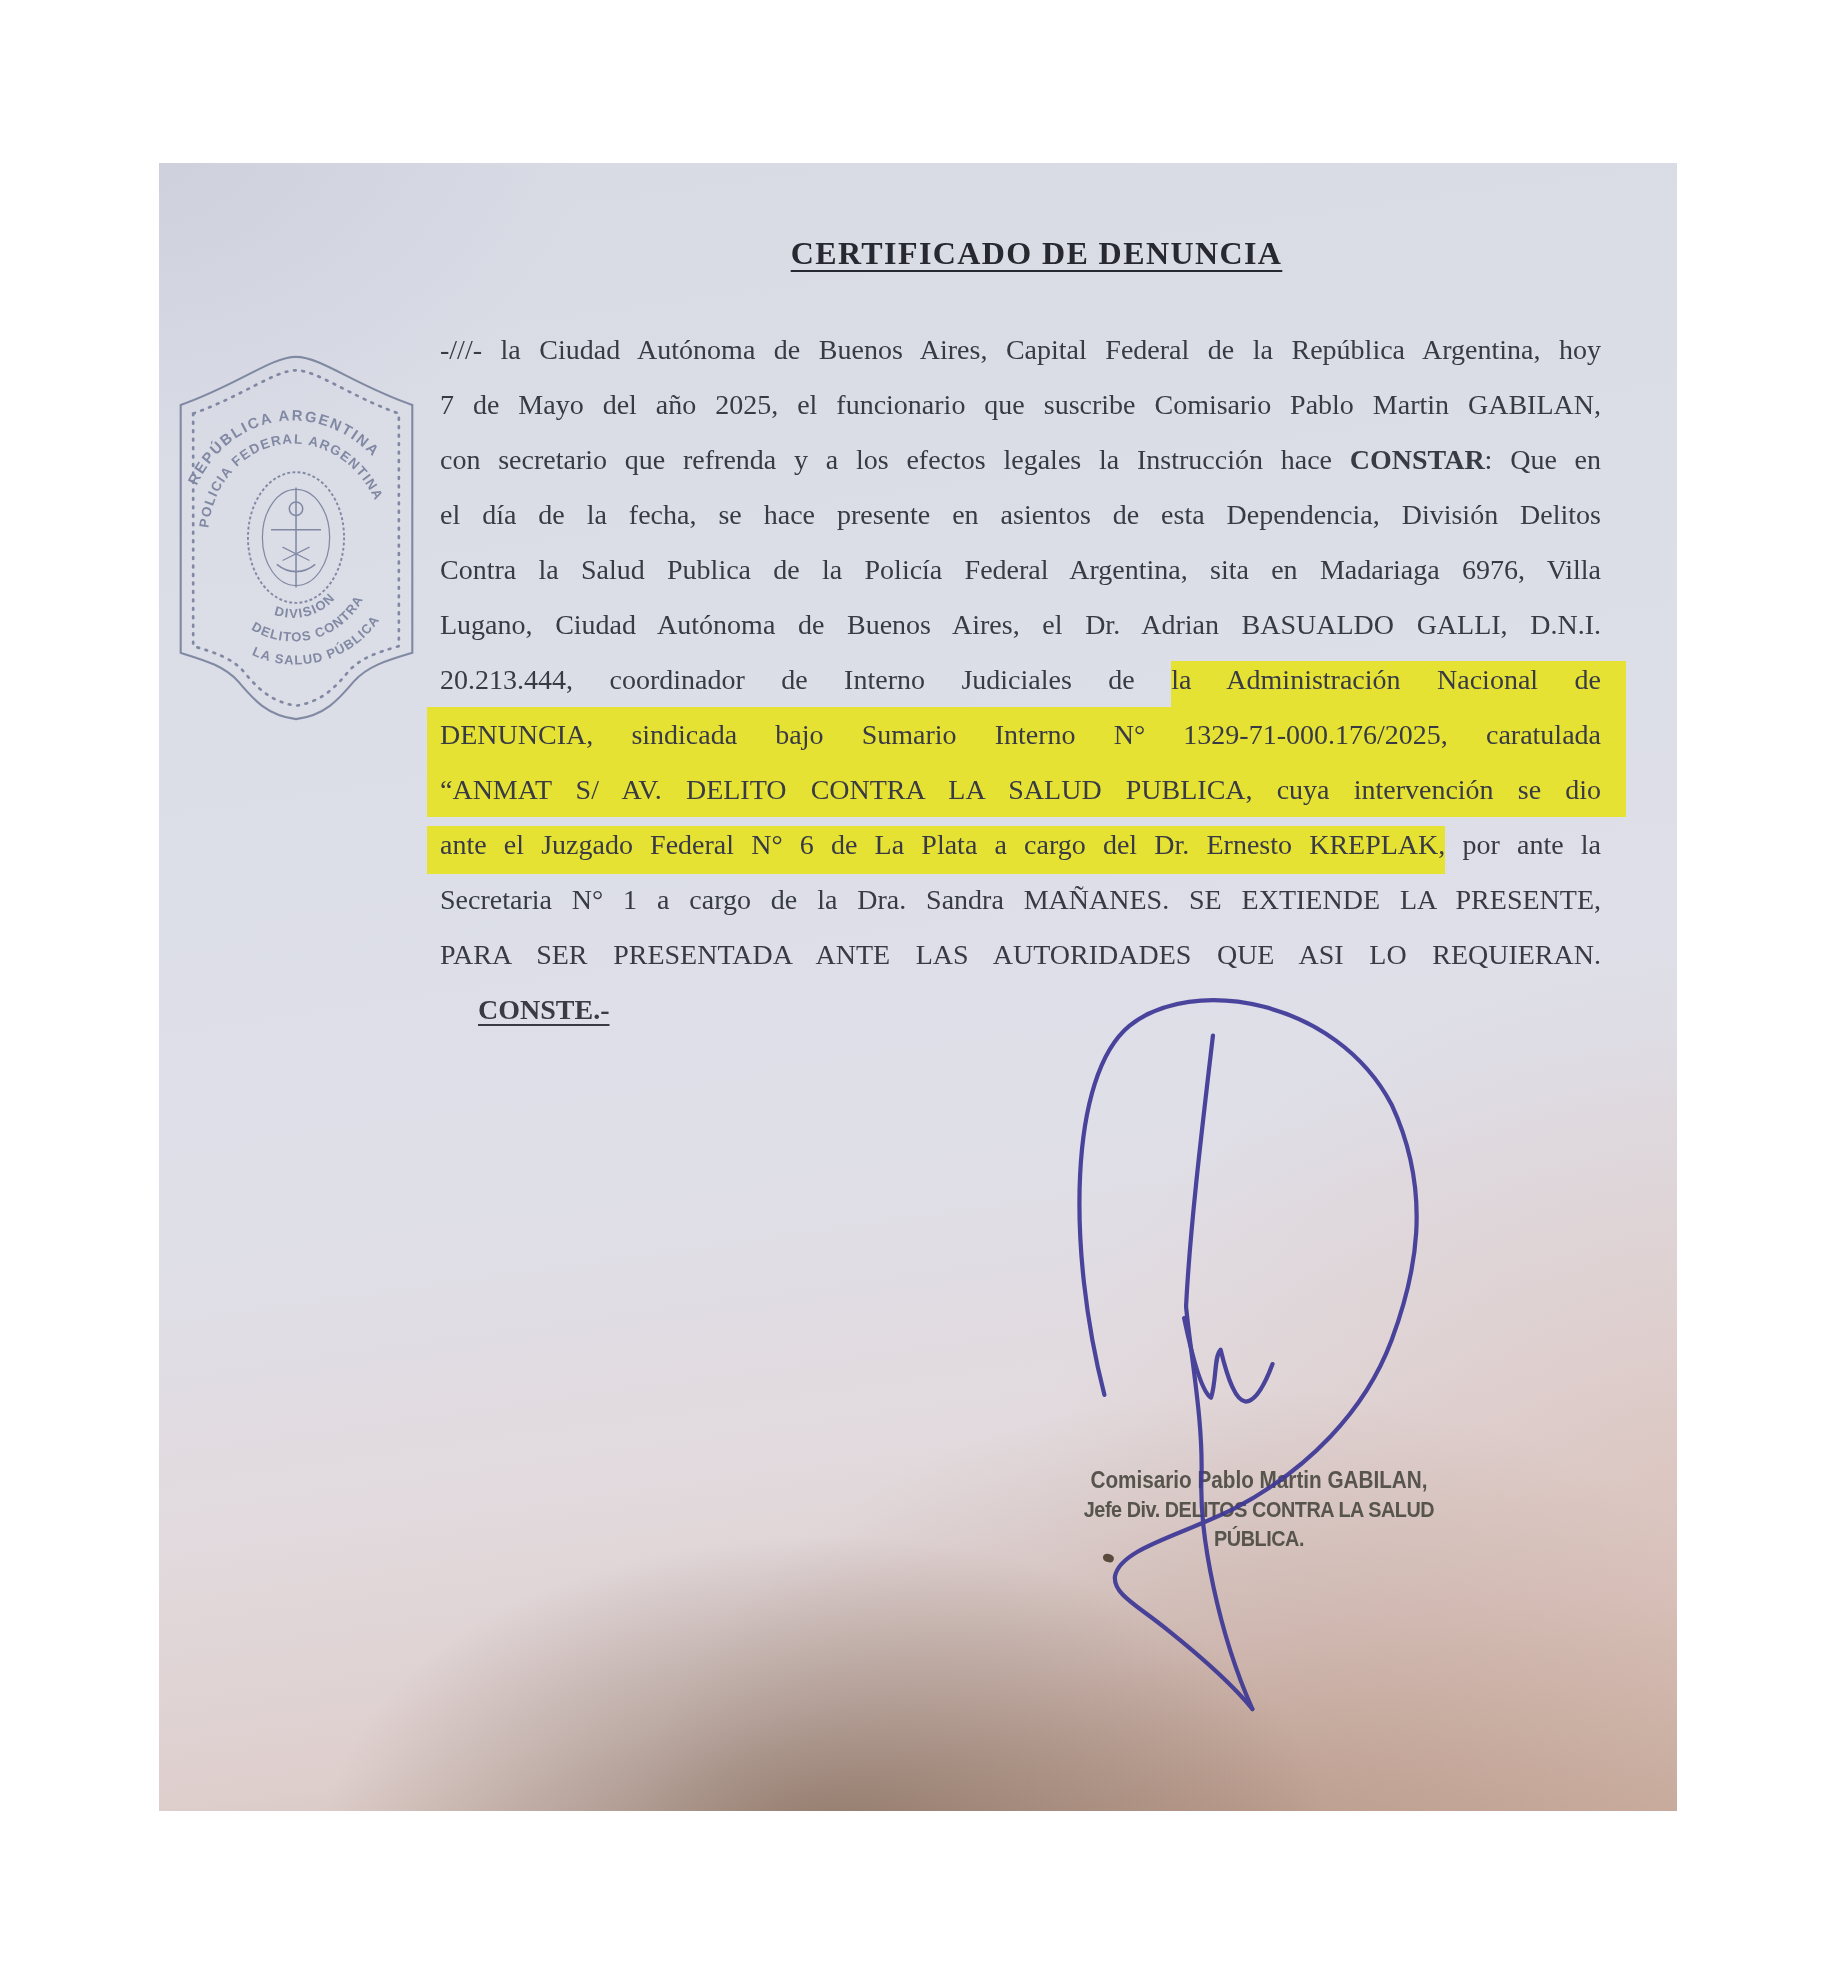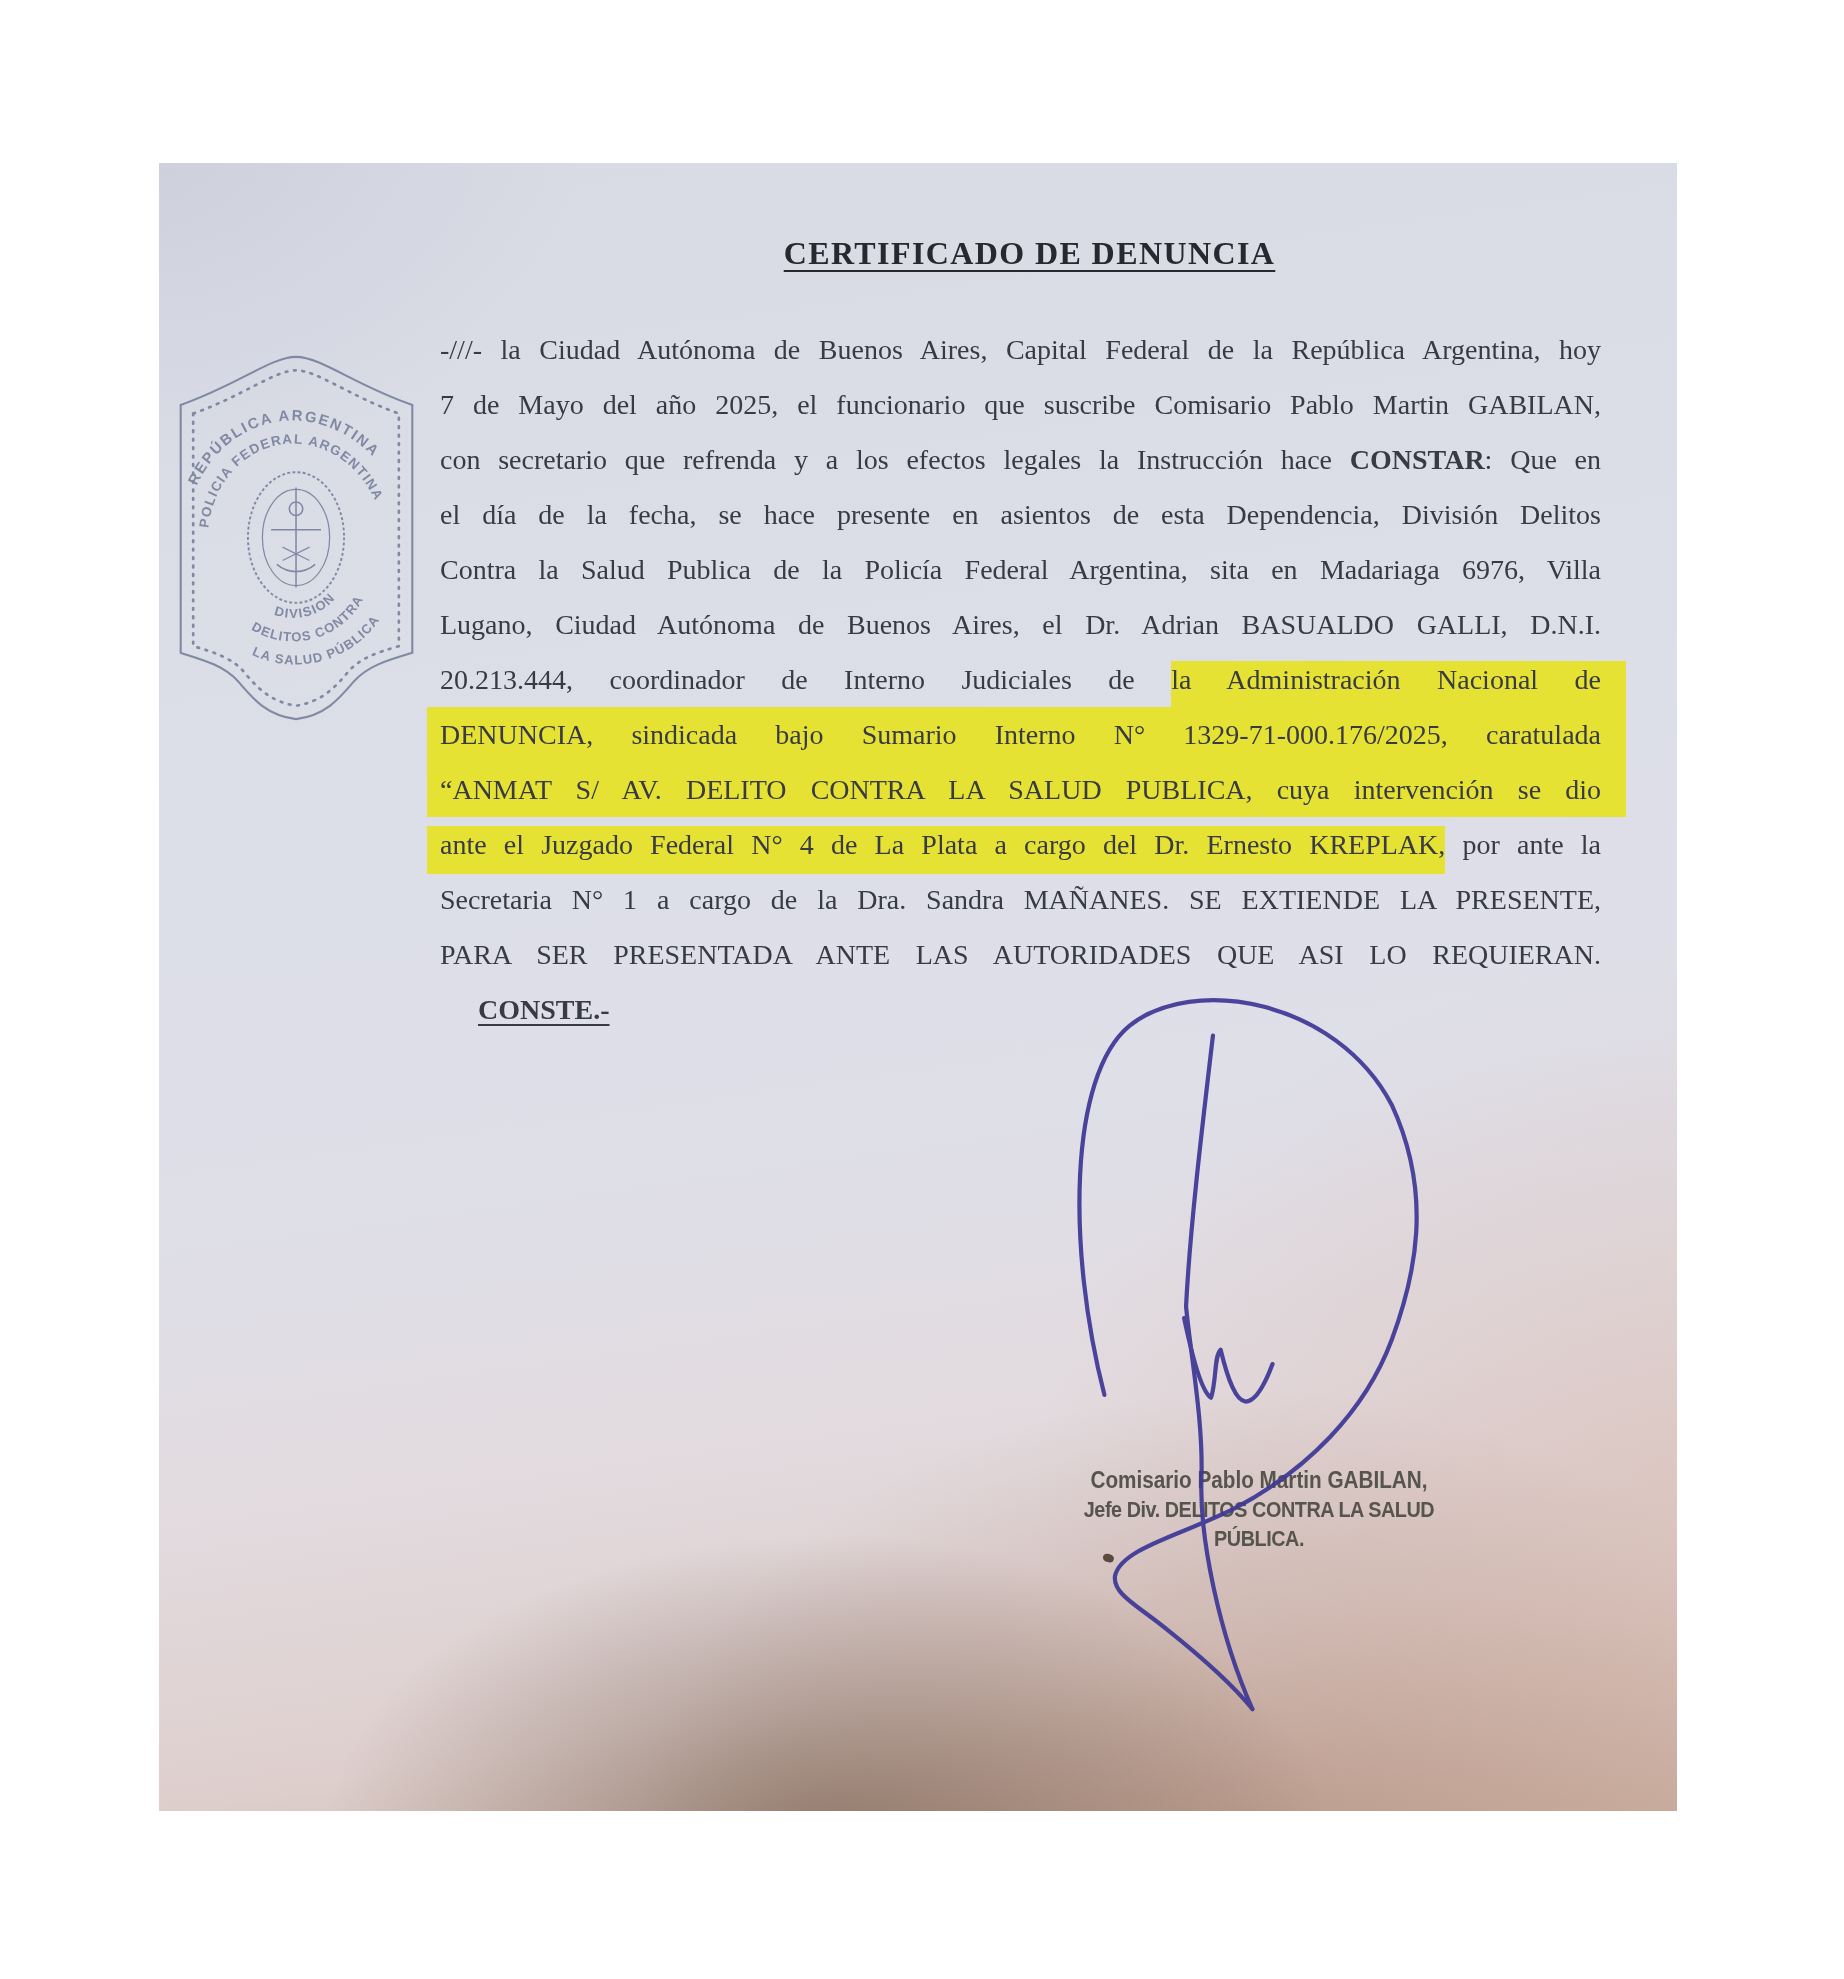--- a/index.html
+++ b/index.html
@@ -8,21 +8,21 @@
   
   .page{position:absolute;left:159px;top:163px;width:1518px;height:1648px;
         background:
         radial-gradient(46% 26% at 44% 102%, rgba(96,70,52,.55), rgba(96,70,52,0) 72%),
         radial-gradient(60% 42% at 72% 103%, rgba(158,114,92,.42), rgba(158,114,92,0) 68%),
         radial-gradient(75% 55% at 104% 82%, rgba(208,163,144,.30), rgba(208,163,144,0) 62%),
         radial-gradient(50% 35% at -2% -2%, rgba(148,154,176,.16), rgba(148,154,176,0) 60%),
         linear-gradient(172deg,#d8dae4 0%,#dcdee8 38%,#dfdfe8 58%,#e2dade 74%,#decfcd 88%,#cdb6a9 100%);
   }
   
-  .title-row{position:absolute;left:290px;top:72px;width:1161px;text-align:center;}
+  .title-row{position:absolute;left:297px;top:72px;width:1161px;text-align:center;}
   .doc-title{display:inline-block;font-size:32px;font-weight:bold;letter-spacing:1.4px;
              color:#272830;text-decoration:underline;text-decoration-thickness:2.4px;
              text-underline-offset:5.8px;}
   
   .para{position:absolute;left:281px;top:159px;width:1161px;
         font-size:28px;line-height:55px;color:#383a44;text-align:justify;}
   .line{text-align-last:justify;white-space:nowrap;}
   .line.no-just{text-align-last:left;}
   .line.hl-full{background:var(--hl);margin:0 -25px 0 -13.4px;padding:0 25px 0 13.4px;}
   .hl{background:var(--hl);padding-top:3px;padding-bottom:14.4px;}
@@ -58,21 +58,21 @@
     <div class="para">
         <div class="line"><span>-///- la Ciudad Autónoma de Buenos Aires, Capital Federal de la República Argentina, hoy</span></div>
         <div class="line"><span>7 de Mayo del año 2025, el funcionario que suscribe Comisario Pablo Martin GABILAN,</span></div>
         <div class="line"><span>con secretario que refrenda y a los efectos legales la Instrucción hace </span><span class="b">CONSTAR</span><span>: Que en</span></div>
         <div class="line"><span>el día de la fecha, se hace presente en asientos de esta Dependencia, División Delitos</span></div>
         <div class="line"><span>Contra la Salud Publica de la Policía Federal Argentina, sita en Madariaga 6976, Villa</span></div>
         <div class="line"><span>Lugano, Ciudad Autónoma de Buenos Aires, el Dr. Adrian BASUALDO GALLI, D.N.I.</span></div>
         <div class="line"><span>20.213.444, coordinador de Interno Judiciales de </span><span class="hl hl-ext-r">la Administración Nacional de</span></div>
         <div class="line hl-full"><span>DENUNCIA, sindicada bajo Sumario Interno N° 1329-71-000.176/2025, caratulada</span></div>
         <div class="line hl-full"><span>“ANMAT S/ AV. DELITO CONTRA LA SALUD PUBLICA, cuya intervención se dio</span></div>
-        <div class="line"><span class="hl hl-ext-l">ante el Juzgado Federal N° 4 de La Plata a cargo del Dr. Ernesto KREPLAK,</span><span> por ante la</span></div>
+        <div class="line"><span class="hl hl-ext-l">ante el Juzgado Federal N° 6 de La Plata a cargo del Dr. Ernesto KREPLAK,</span><span> por ante la</span></div>
         <div class="line"><span>Secretaria N° 1 a cargo de la Dra. Sandra MAÑANES. SE EXTIENDE LA PRESENTE,</span></div>
         <div class="line"><span>PARA SER PRESENTADA ANTE LAS AUTORIDADES QUE ASI LO REQUIERAN.</span></div>
         <div class="line no-just"><span class="b u">CONSTE.-</span></div>
       </div>
 
     <svg class="stamp" viewBox="0 0 257 385">
       <g stroke="#78809c" fill="none">
         <path stroke-width="2.2" d="M8,54 C66,34 102,4 128,4 C154,4 190,34 249,54 L249,312 C222,320 202,326 188,342 C172,361 158,377 128,381 C98,377 84,361 68,342 C54,326 34,320 8,312 Z"></path>
         <path stroke-width="2.8" stroke-dasharray="1.8 7" stroke-linecap="round" d="M21,63 C72,45 106,18 128,18 C150,18 184,45 235,63 L235,305 C211,312 194,318 182,332 C168,349 154,363 128,367 C102,363 88,349 74,332 C62,318 45,312 21,305 Z"></path>
         <g transform="translate(128,192)" stroke-width="1.6">

